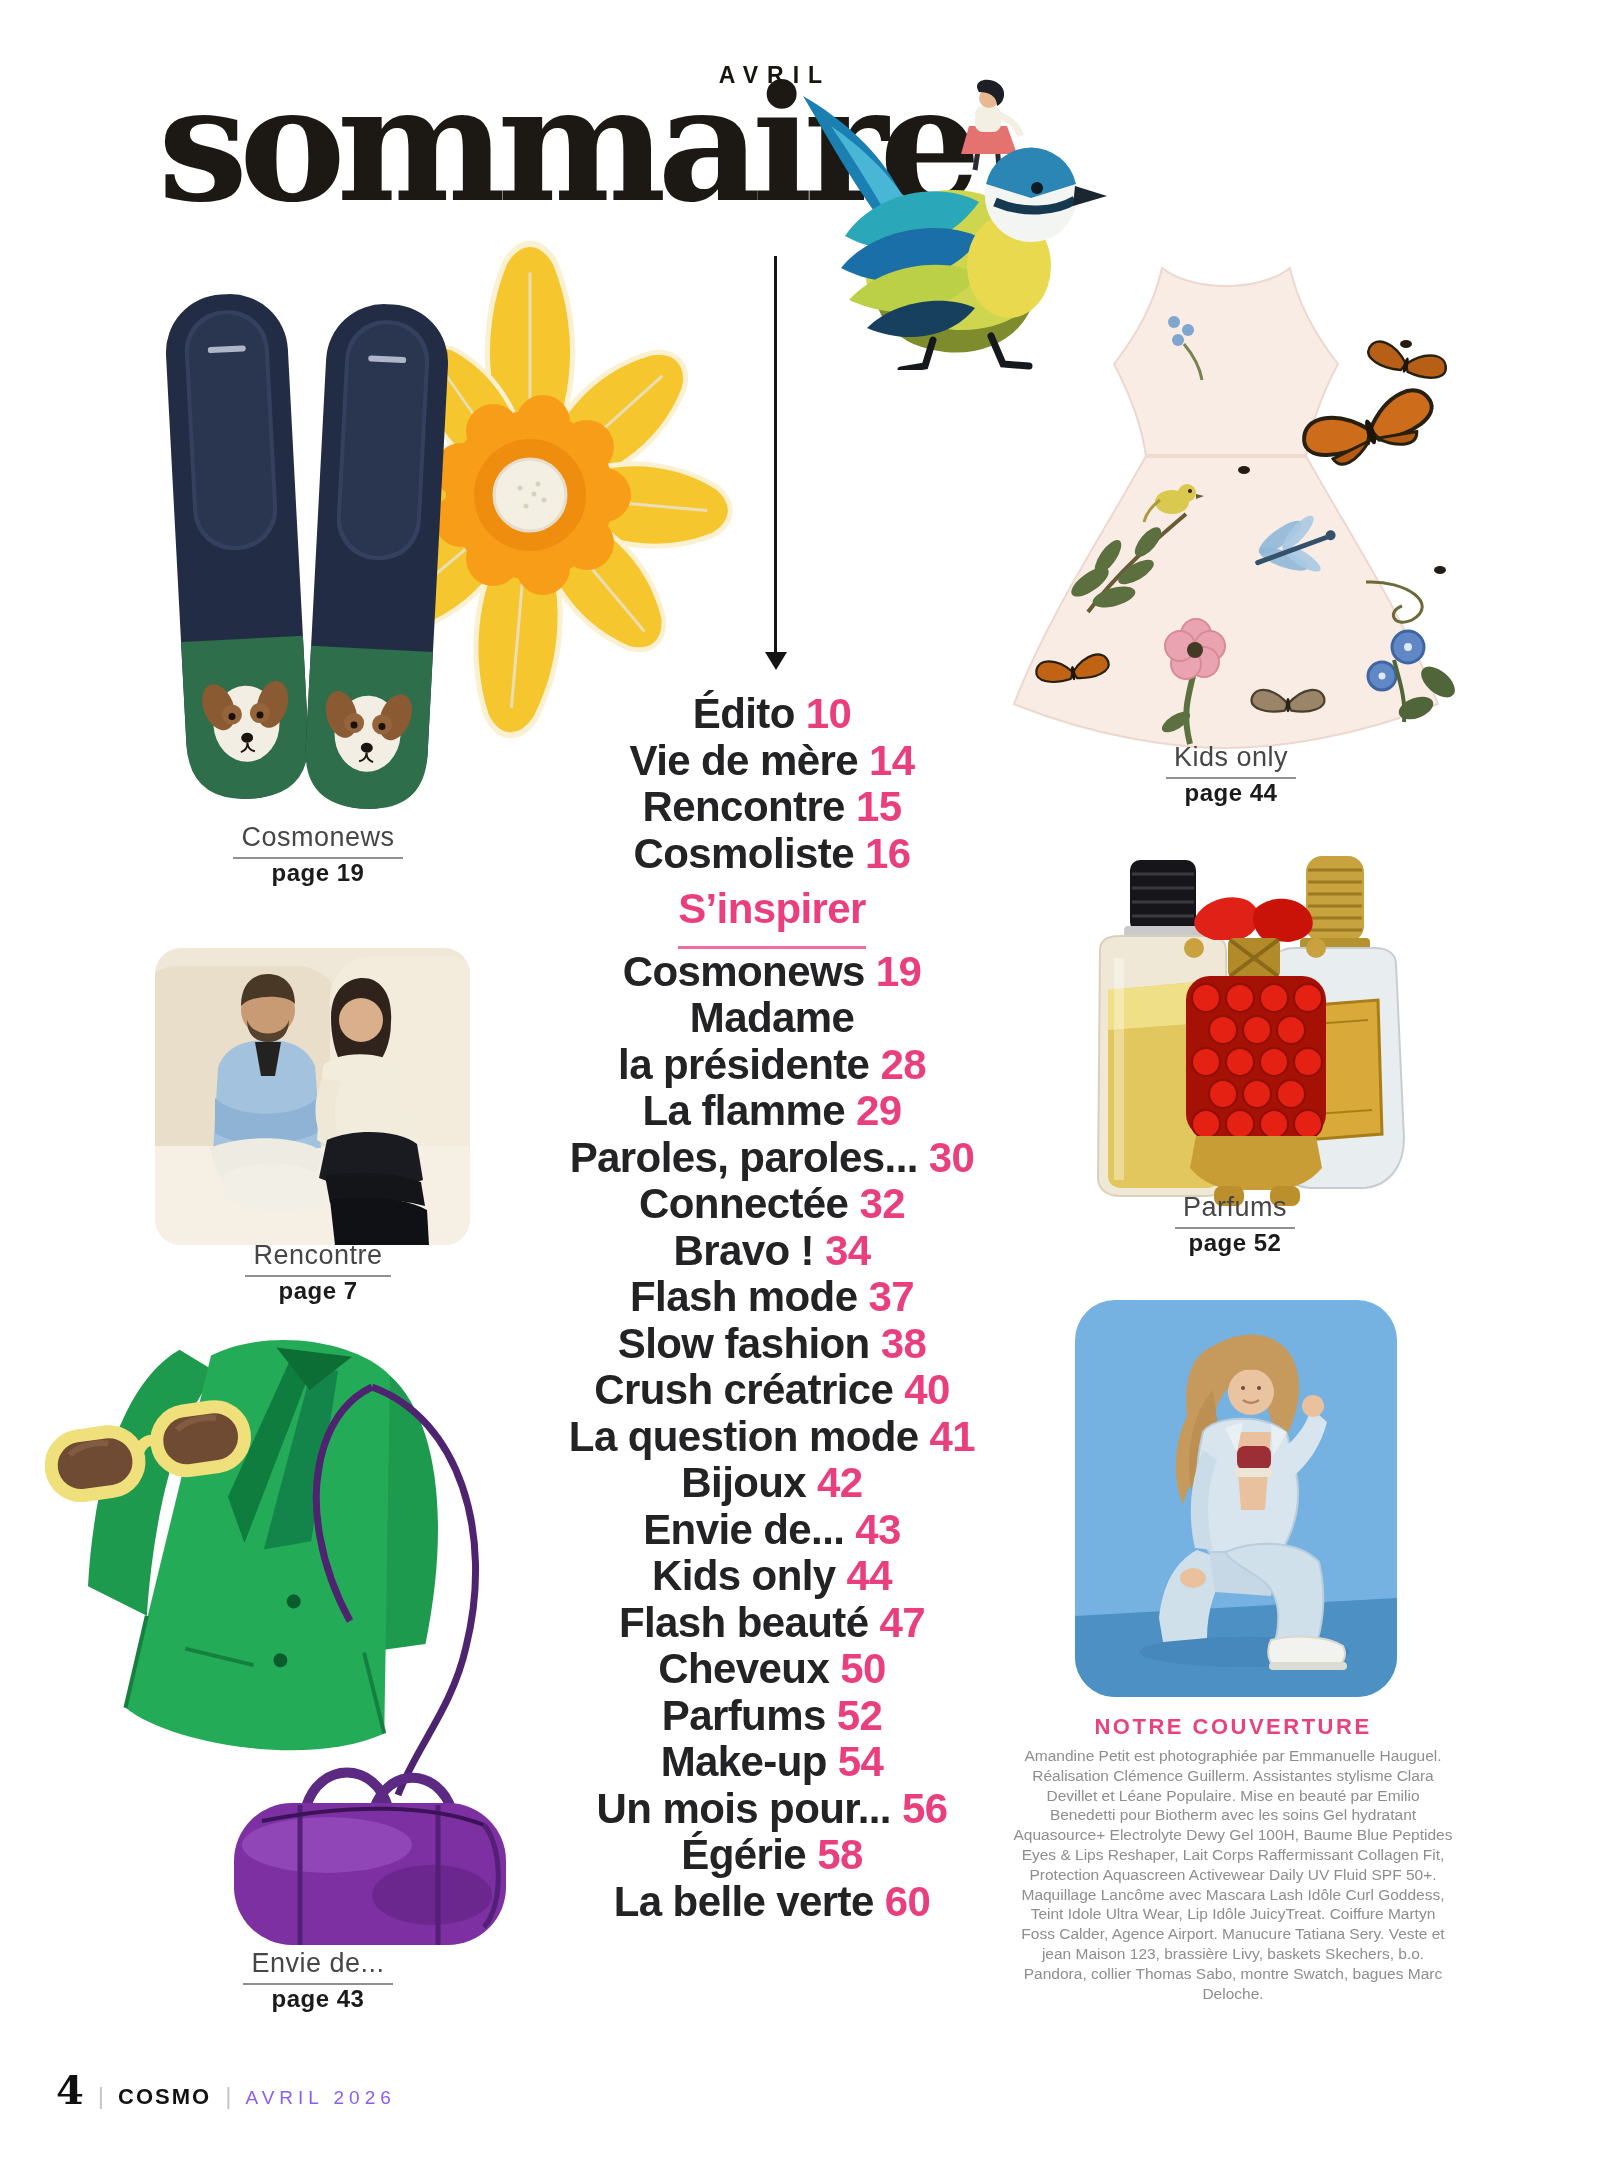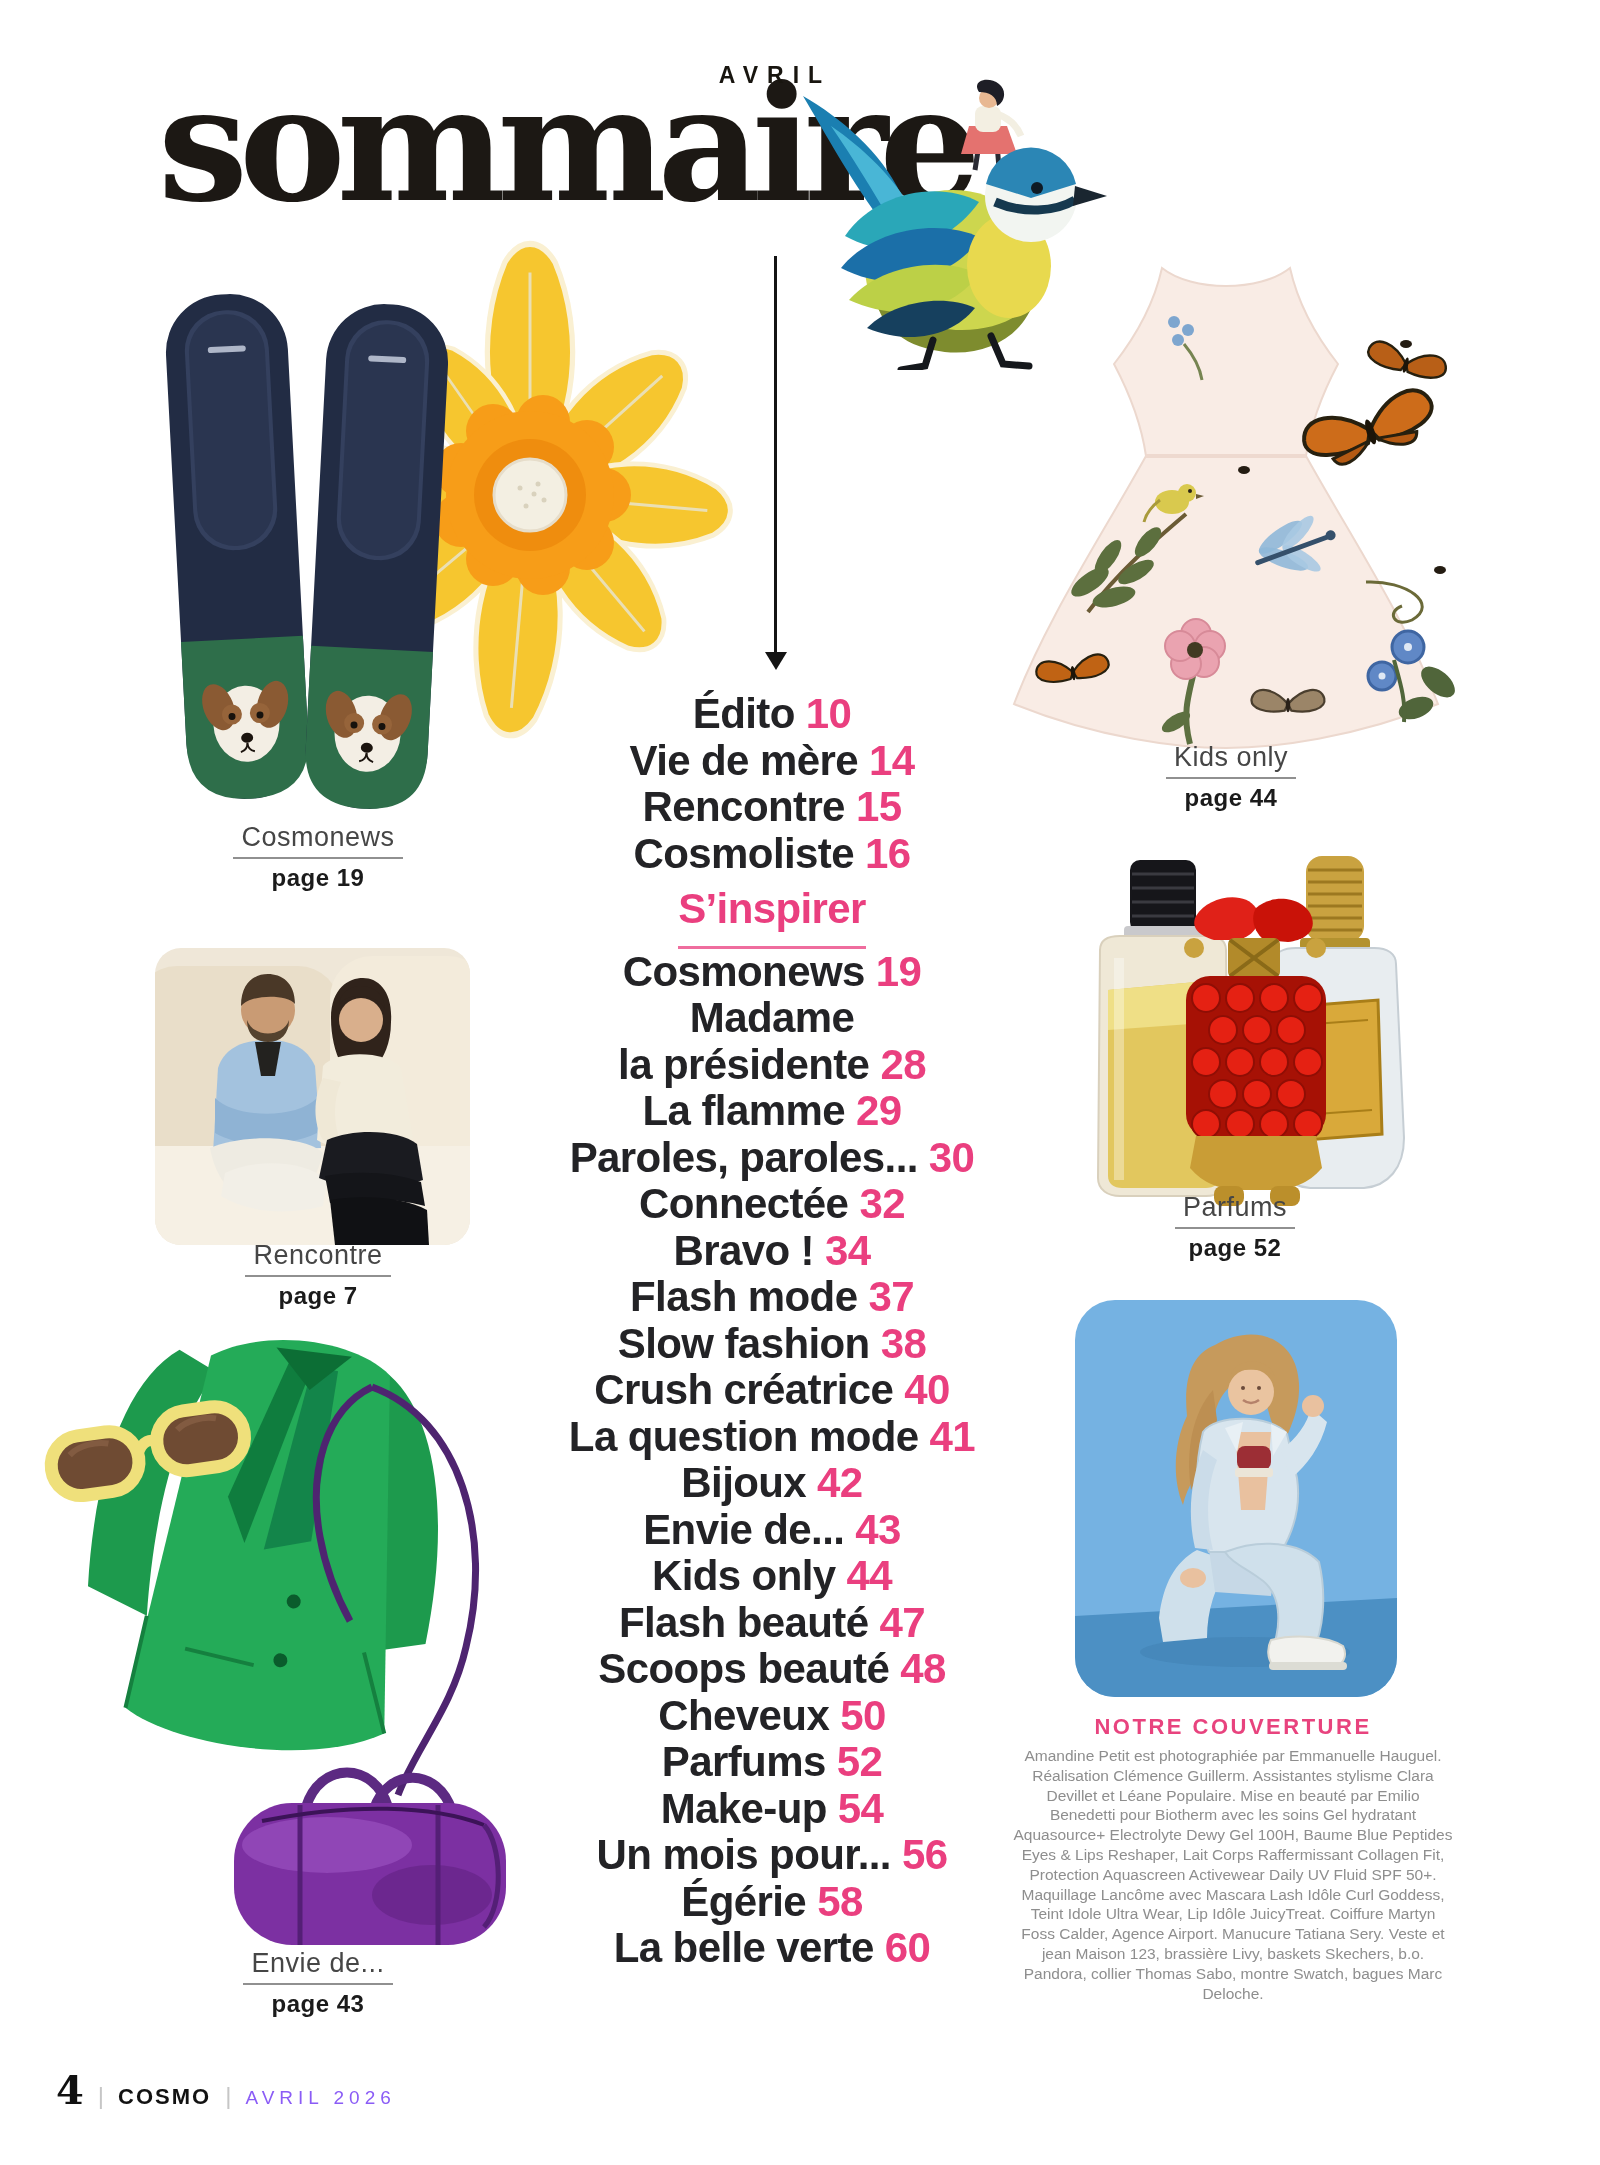--- a/index.html
+++ b/index.html
@@ -23,21 +23,21 @@
            letter-spacing:-.6px;white-space:nowrap;}
   .toc-row .pg{color:#ea3f7f;margin-left:11px;}
   .toc-row .pg:empty{display:none;}
   .toc-heading{margin-top:9px;}
   .toc-heading .lbl{color:#ea3f7f;display:inline-block;line-height:1.02;
                     border-bottom:3px solid #ef6d9e;padding-bottom:15px;}
 
   .caption{position:absolute;width:260px;text-align:center;z-index:5;}
   .cap-label{display:inline-block;font-size:27px;font-weight:400;color:#464646;letter-spacing:.5px;
              border-bottom:2px solid #909090;padding:0 8px 4px;}
-  .cap-page{margin-top:5px;font-size:24px;font-weight:700;color:#1b1b1b;letter-spacing:.5px;}
+  .cap-page{font-size:24px;font-weight:700;color:#1b1b1b;letter-spacing:.5px;}
 
   .photo{position:absolute;overflow:hidden;z-index:2;}
 
   .cover-heading{position:absolute;left:1013px;top:1714px;width:440px;text-align:center;
                  font-size:22px;font-weight:800;letter-spacing:2.5px;color:#e8437e;z-index:5;}
   .cover-credits{position:absolute;left:1013px;top:1746px;width:440px;margin:0;text-align:center;
                  font-size:15.5px;line-height:19.8px;font-weight:500;color:#8e8e8e;z-index:5;}
 
   .footer{position:absolute;left:56px;top:2070px;display:flex;align-items:baseline;gap:14px;z-index:5;}
   .f-num{font-family:"DejaVu Serif","Liberation Serif",serif;font-size:40px;font-weight:700;color:#101010;line-height:1;}
@@ -390,21 +390,20 @@
       <div class="toc-row"><span class="lbl">Connectée</span><span class="pg">32</span></div>
       <div class="toc-row"><span class="lbl">Bravo !</span><span class="pg">34</span></div>
       <div class="toc-row"><span class="lbl">Flash mode</span><span class="pg">37</span></div>
       <div class="toc-row"><span class="lbl">Slow fashion</span><span class="pg">38</span></div>
       <div class="toc-row"><span class="lbl">Crush créatrice</span><span class="pg">40</span></div>
       <div class="toc-row"><span class="lbl">La question mode</span><span class="pg">41</span></div>
       <div class="toc-row"><span class="lbl">Bijoux</span><span class="pg">42</span></div>
       <div class="toc-row"><span class="lbl">Envie de...</span><span class="pg">43</span></div>
       <div class="toc-row"><span class="lbl">Kids only</span><span class="pg">44</span></div>
       <div class="toc-row"><span class="lbl">Flash beauté</span><span class="pg">47</span></div>
-      <div class="toc-row"><span class="lbl">Scoops beauté</span><span class="pg">48</span></div>
       <div class="toc-row"><span class="lbl">Cheveux</span><span class="pg">50</span></div>
       <div class="toc-row"><span class="lbl">Parfums</span><span class="pg">52</span></div>
       <div class="toc-row"><span class="lbl">Make-up</span><span class="pg">54</span></div>
       <div class="toc-row"><span class="lbl">Un mois pour...</span><span class="pg">56</span></div>
       <div class="toc-row"><span class="lbl">Égérie</span><span class="pg">58</span></div>
       <div class="toc-row"><span class="lbl">La belle verte</span><span class="pg">60</span></div>
     </div>
 
   <div class="photo" style="left:1075px;top:1300px;width:322px;height:397px;border-radius:40px">
     <svg width="322" height="397" viewBox="0 0 322 397">

